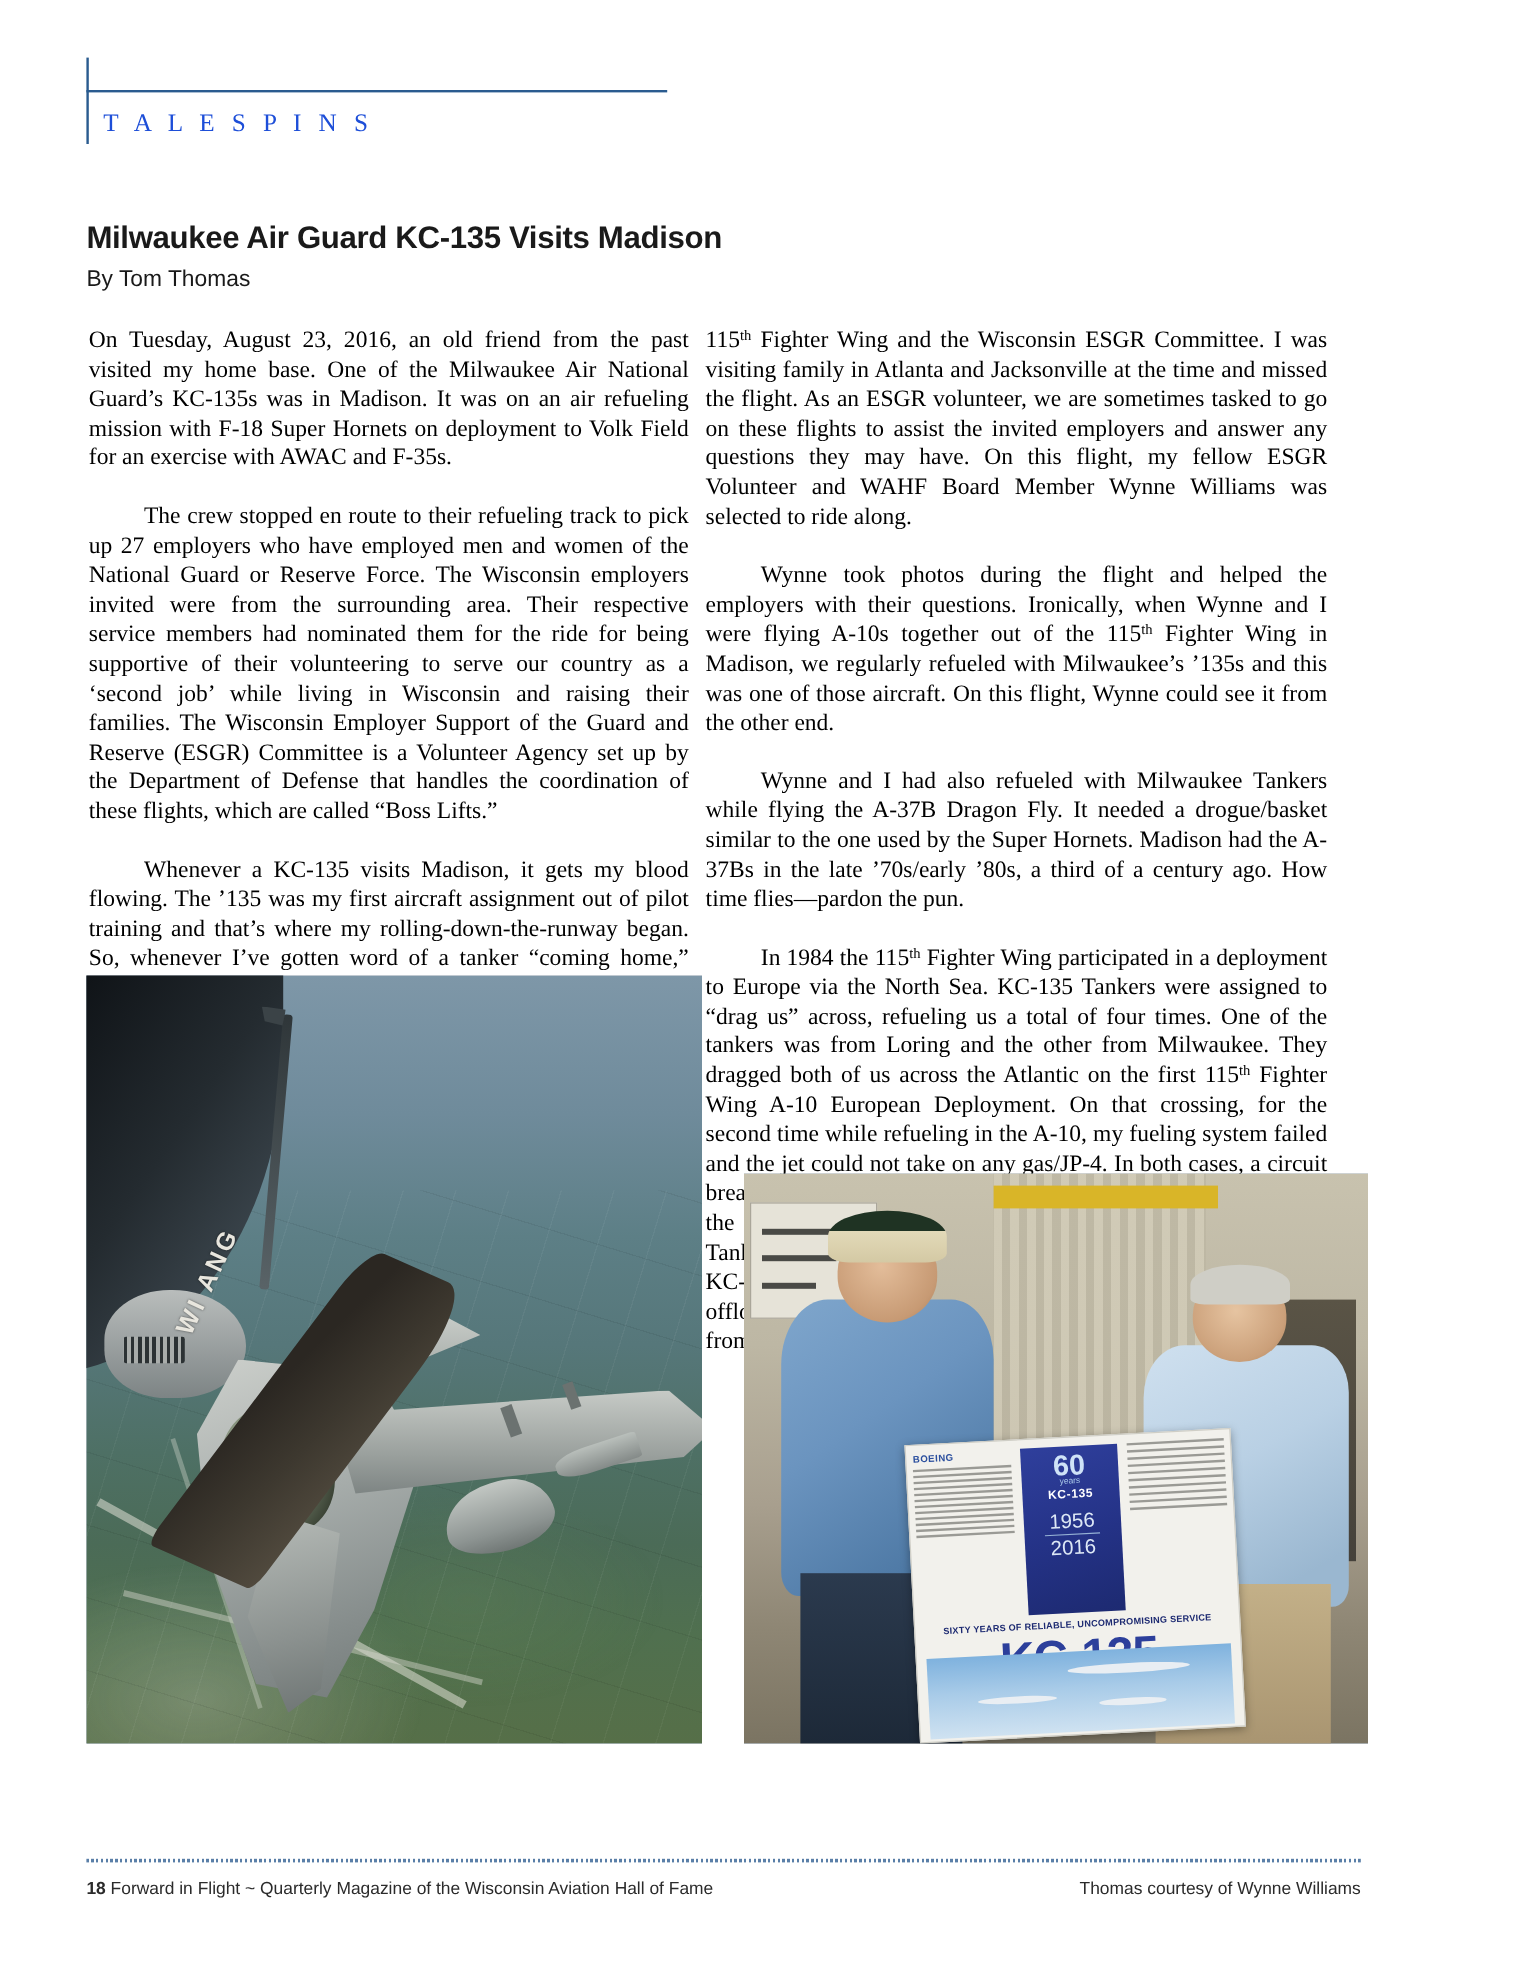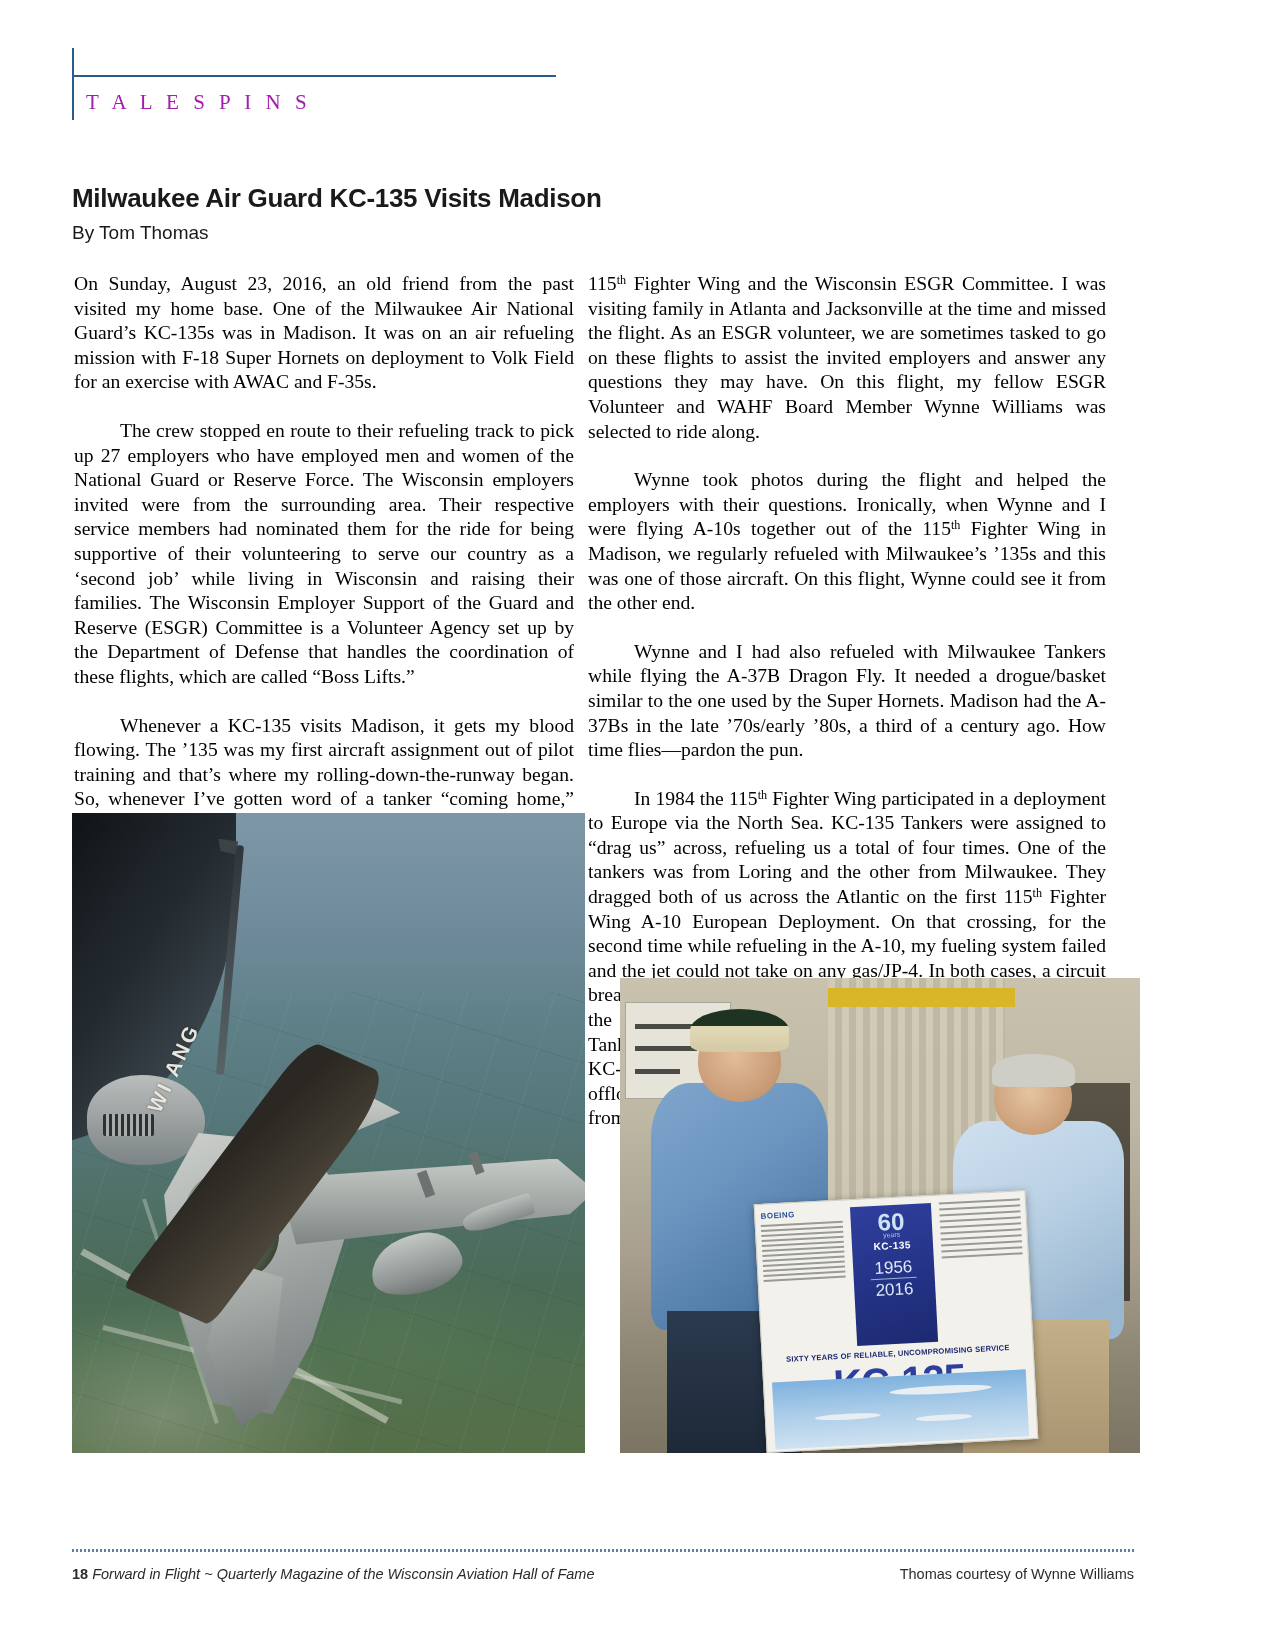--- a/index.html
+++ b/index.html
@@ -40,21 +40,21 @@
     height: 72px;
     background: #2a5b8f;
   }
   .masthead .section-name {
     position: absolute;
     left: 14px;
     top: 42px;
     font-family: "Liberation Serif", "DejaVu Serif", serif;
     font-size: 21px;
     letter-spacing: 4.5px;
-    color: #a21caf;
+    color: #1d4ed8;
     white-space: nowrap;
   }
 
   
   .article-title {
     position: absolute;
     left: 72px;
     top: 160px;
     width: 1070px;
     font-family: "Liberation Sans", "DejaVu Sans", sans-serif;
@@ -625,21 +625,20 @@
     font-family: "Liberation Sans", "DejaVu Sans", sans-serif;
     font-size: 14.5px;
     color: #2b2b2b;
     white-space: nowrap;
   }
   .footer-left .pg {
     font-weight: bold;
     font-style: normal;
   }
   .footer-left .mag {
-    font-style: italic;
   }
   .footer-right {
     position: absolute;
     right: 141px;
     top: 1566px;
     font-family: "Liberation Sans", "DejaVu Sans", sans-serif;
     font-size: 14.5px;
     color: #2b2b2b;
     white-space: nowrap;
   }
@@ -650,21 +649,21 @@
 <div class="masthead">
   <div class="rule-h"></div>
   <div class="rule-v"></div>
   <div class="section-name">T A L E S P I N S</div>
 </div>
 
 <h1 class="article-title">Milwaukee Air Guard KC-135 Visits Madison</h1>
 <div class="byline">By Tom Thomas</div>
 
 <div class="col col-left">
-  <p>On Sunday, August 23, 2016, an old friend from the past visited my home base. One of the Milwaukee Air National Guard’s KC-135s was in Madison. It was on an air refueling mission with F-18 Super Hornets on deployment to Volk Field for an exercise with AWAC and F-35s.</p>
+  <p>On Tuesday, August 23, 2016, an old friend from the past visited my home base. One of the Milwaukee Air National Guard’s KC-135s was in Madison. It was on an air refueling mission with F-18 Super Hornets on deployment to Volk Field for an exercise with AWAC and F-35s.</p>
   <p class="indent">The crew stopped en route to their refueling track to pick up 27 employers who have employed men and women of the National Guard or Reserve Force. The Wisconsin employers invited were from the surrounding area. Their respective service members had nominated them for the ride for being supportive of their volunteering to serve our country as a ‘second job’ while living in Wisconsin and raising their families. The Wisconsin Employer Support of the Guard and Reserve (ESGR) Committee is a Volunteer Agency set up by the Department of Defense that handles the coordination of these flights, which are called “Boss Lifts.”</p>
   <p class="indent">Whenever a KC-135 visits Madison, it gets my blood flowing. The ’135 was my first aircraft assignment out of pilot training and that’s where my rolling-down-the-runway began. So, whenever I’ve gotten word of a tanker “coming home,” I’ve always tried to be there. Little did I know when entering the Air Force 50 years ago, in 1966, my military aircraft would someday be landing at my hometown airport in Madison.</p>
   <p class="indent">The Boss Lift set up for August 23 was in conjunction with a “Breakfast with the Boss,” which was sponsored by the</p>
 </div>
 
 <div class="col col-right">
   <p>
     <span>115</span><sup>th</sup><span> Fighter Wing and the Wisconsin ESGR Committee. I was visiting family in Atlanta and Jacksonville at the time and missed the flight. As an ESGR volunteer, we are sometimes tasked to go on these flights to assist the invited employers and answer any questions they may have. On this flight, my fellow ESGR Volunteer and WAHF Board Member Wynne Williams was selected to ride along.</span>
   </p>
   <p class="indent">

